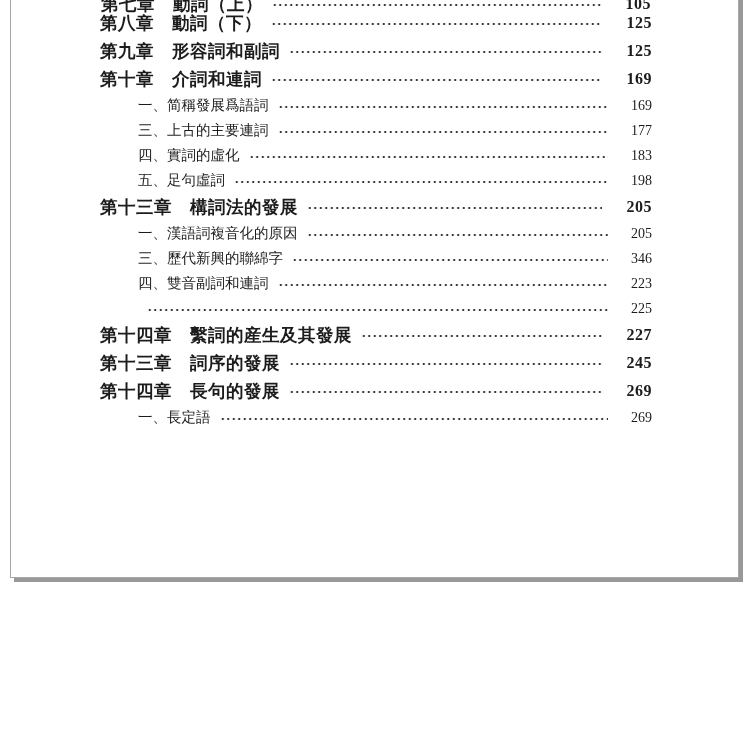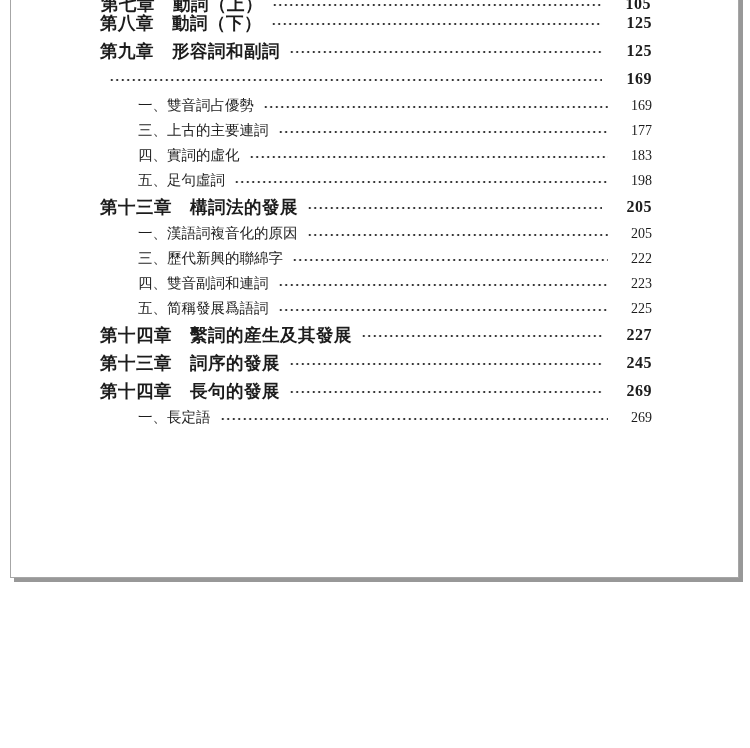--- a/index.html
+++ b/index.html
@@ -99,25 +99,26 @@
           <span class="label">第八章　動詞（下）</span>
           <span class="leader"></span>
           <span class="num">125</span>
         </div>
         <div class="toc-row chapter">
           <span class="label">第九章　形容詞和副詞</span>
           <span class="leader"></span>
           <span class="num">125</span>
         </div>
         <div class="toc-row chapter">
+          <span class="label">第十章　介詞和連詞</span>
           <span class="leader"></span>
           <span class="num">169</span>
         </div>
         <div class="toc-row section">
-          <span class="label">一、雙音詞占優勢</span>
+          <span class="label">一、简稱發展爲語詞</span>
           <span class="leader"></span>
           <span class="num">169</span>
         </div>
         <div class="toc-row section">
           <span class="label">三、上古的主要連詞</span>
           <span class="leader"></span>
           <span class="num">177</span>
         </div>
         <div class="toc-row section">
           <span class="label">四、實詞的虛化</span>
@@ -135,29 +136,28 @@
           <span class="num">205</span>
         </div>
         <div class="toc-row section">
           <span class="label">一、漢語詞複音化的原因</span>
           <span class="leader"></span>
           <span class="num">205</span>
         </div>
         <div class="toc-row section">
           <span class="label">三、歷代新興的聯綿字</span>
           <span class="leader"></span>
-          <span class="num">222</span>
+          <span class="num">346</span>
         </div>
         <div class="toc-row section">
           <span class="label">四、雙音副詞和連詞</span>
           <span class="leader"></span>
           <span class="num">223</span>
         </div>
         <div class="toc-row section">
-          <span class="label">五、简稱發展爲語詞</span>
           <span class="leader"></span>
           <span class="num">225</span>
         </div>
         <div class="toc-row chapter">
           <span class="label">第十四章　繫詞的産生及其發展</span>
           <span class="leader"></span>
           <span class="num">227</span>
         </div>
         <div class="toc-row chapter">
           <span class="label">第十三章　詞序的發展</span>

